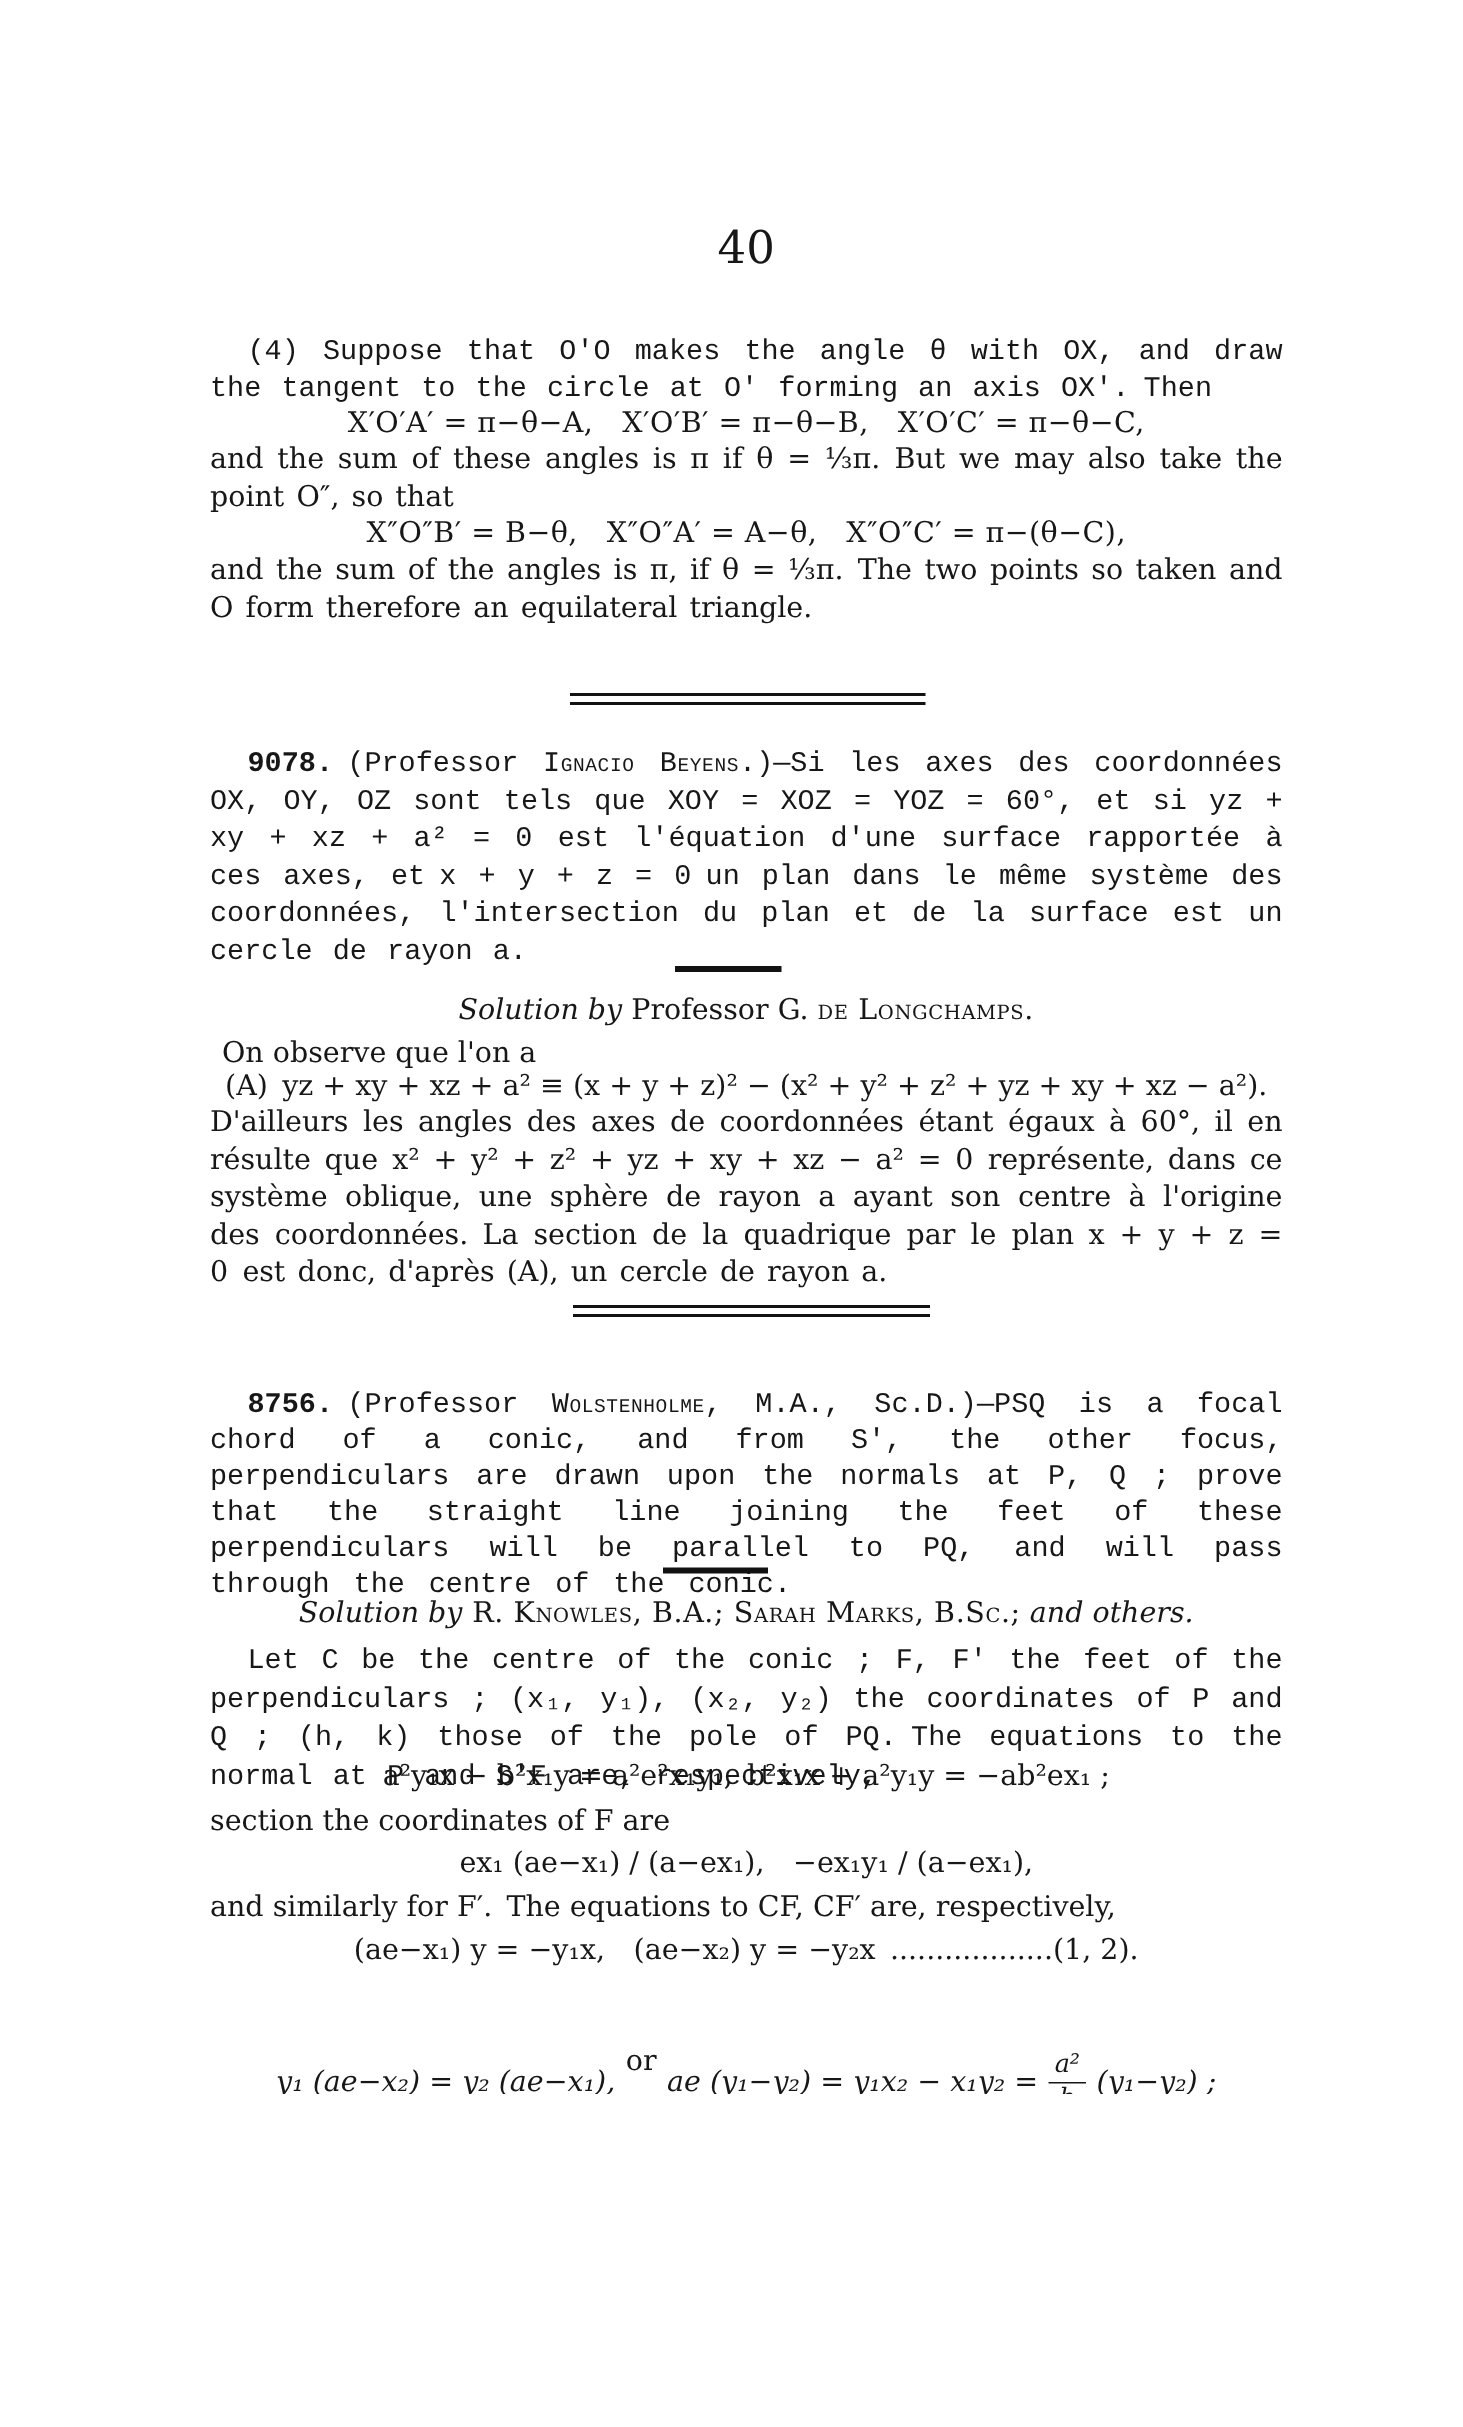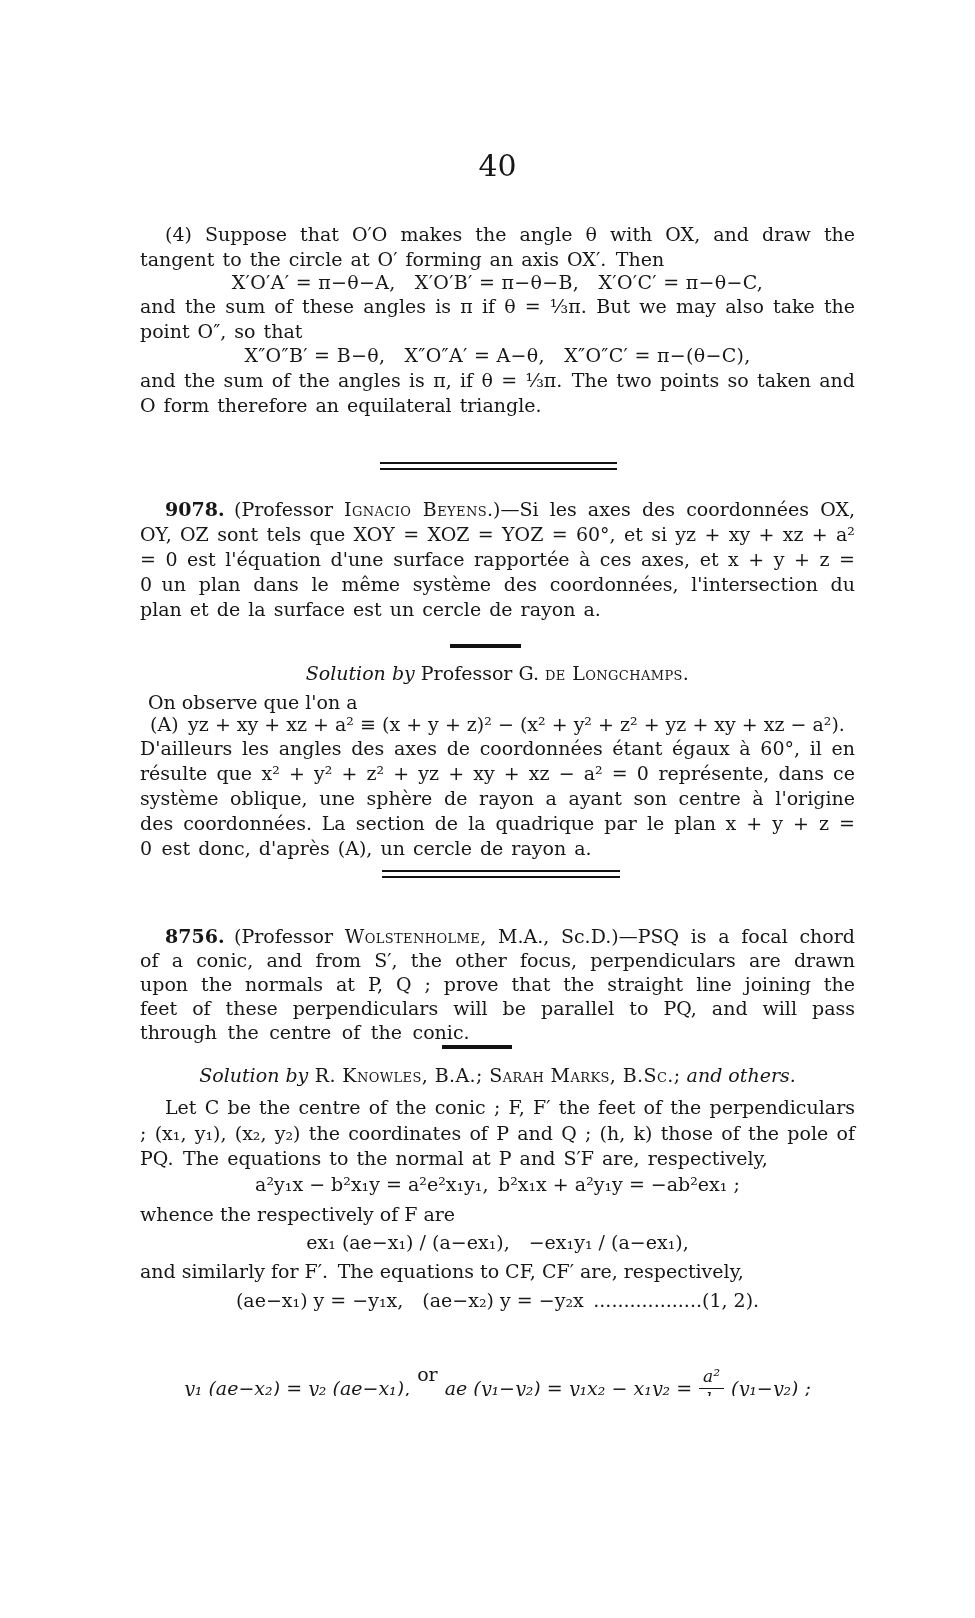--- a/index.html
+++ b/index.html
@@ -20,21 +20,21 @@
     line-height: 36px;
   }
   .block {
     position: absolute;
     left: 140px;
     width: 715px;
     font-size: 19px;
     line-height: 25px;
   }
   .just { text-align: justify; word-spacing: 2px; }
-  .indent { text-indent: 25px; }
+  .indent { text-indent: 25px; font-family: Liberation Mono, monospace; }
   .wide { word-spacing: 4.5px; }
   .eq { text-align: center; white-space: pre-wrap; }
   .upright { font-style: normal; letter-spacing: 0.3px; }
   .bold { font-weight: 700; }
   .ital { font-style: italic; margin-top: 28px; }
   .sc { font-variant: small-caps; letter-spacing: 0.4px; }
   .sol-head { text-align: center; }
   .rule-double {
     position: absolute;
     height: 4px;
@@ -119,21 +119,21 @@
   </div>
 
   <div class="rule-short" style="top:1045px;left:442px;width:70px"></div>
 
   <div class="block sol-head" style="top:1063px">
     <span class="ital">Solution by</span><span class="sc"> R. Knowles, B.A.; Sarah Marks, B.Sc.;</span><span class="ital"> and others.</span>
   </div>
 
   <div class="block just indent" style="top:1095px;line-height:25.5px">Let C be the centre of the conic ; F, F′ the feet of the perpendiculars ; (x₁, y₁), (x₂, y₂) the coordinates of P and Q ; (h, k) those of the pole of PQ. The equations to the normal at P and S′F are, respectively,</div>
   <div class="block eq" style="top:1172px">a²y₁x − b²x₁y = a²e²x₁y₁, b²x₁x + a²y₁y = −ab²ex₁ ;</div>
-  <div class="block" style="top:1202px">whence the respectively of F are</div>
+  <div class="block" style="top:1202px">section the coordinates of F are</div>
   <div class="block eq" style="top:1230px">ex₁ (ae−x₁) / (a−ex₁), −ex₁y₁ / (a−ex₁),</div>
   <div class="block" style="top:1259px">and similarly for F′. The equations to CF, CF′ are, respectively,</div>
   <div class="block eq" style="top:1288px">(ae−x₁) y = −y₁x, (ae−x₂) y = −y₂x ..................(1, 2).</div>
 
   <div class="block eq-final" style="top:1346px">
     <span class="ital">y₁ (ae−x₂) = y₂ (ae−x₁),</span>
     <span>or</span>
     <span class="ital">ae (y₁−y₂) = y₁x₂ − x₁y₂ =</span>
     <span class="frac ital">
       <span class="num">a²</span>

